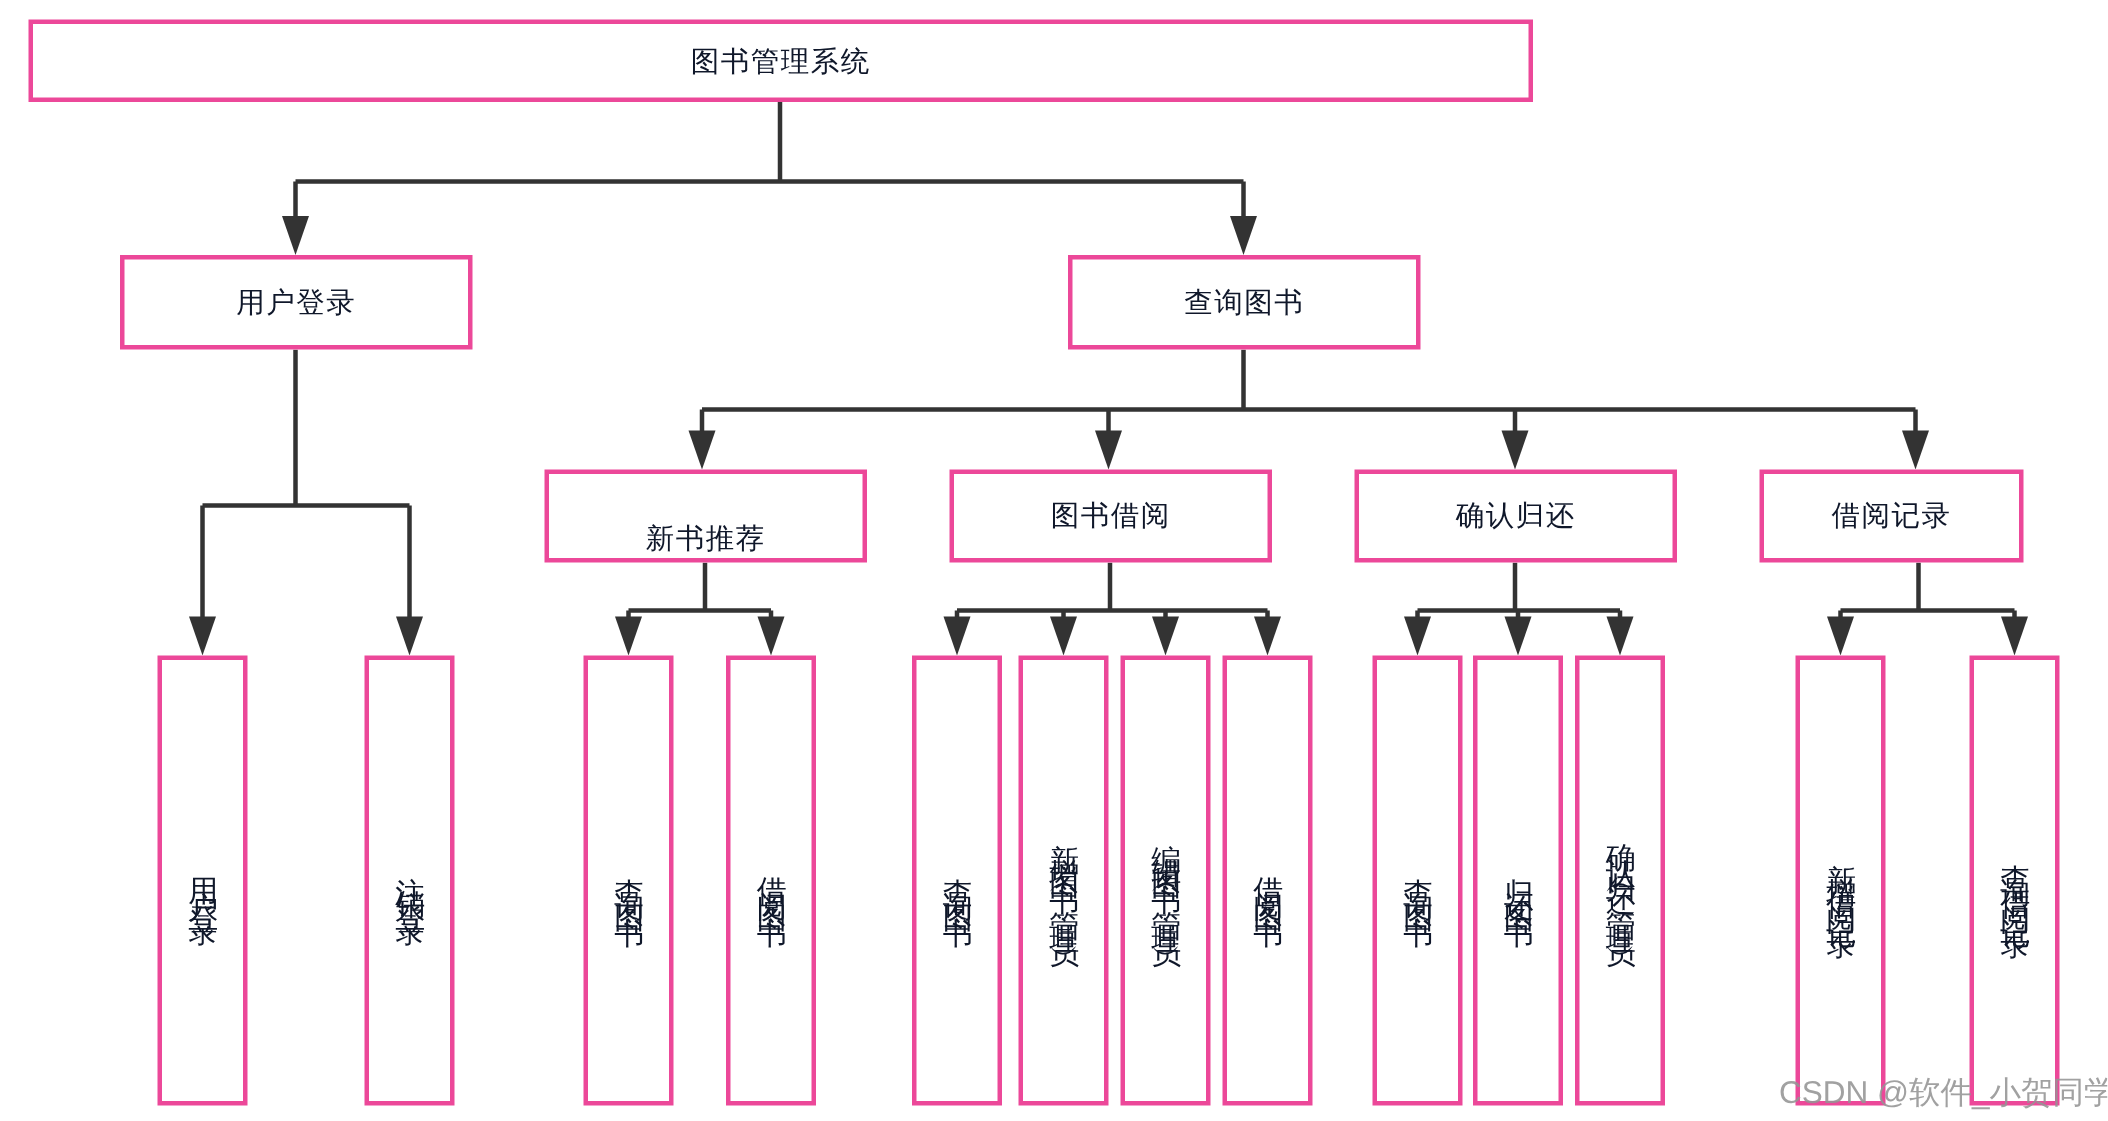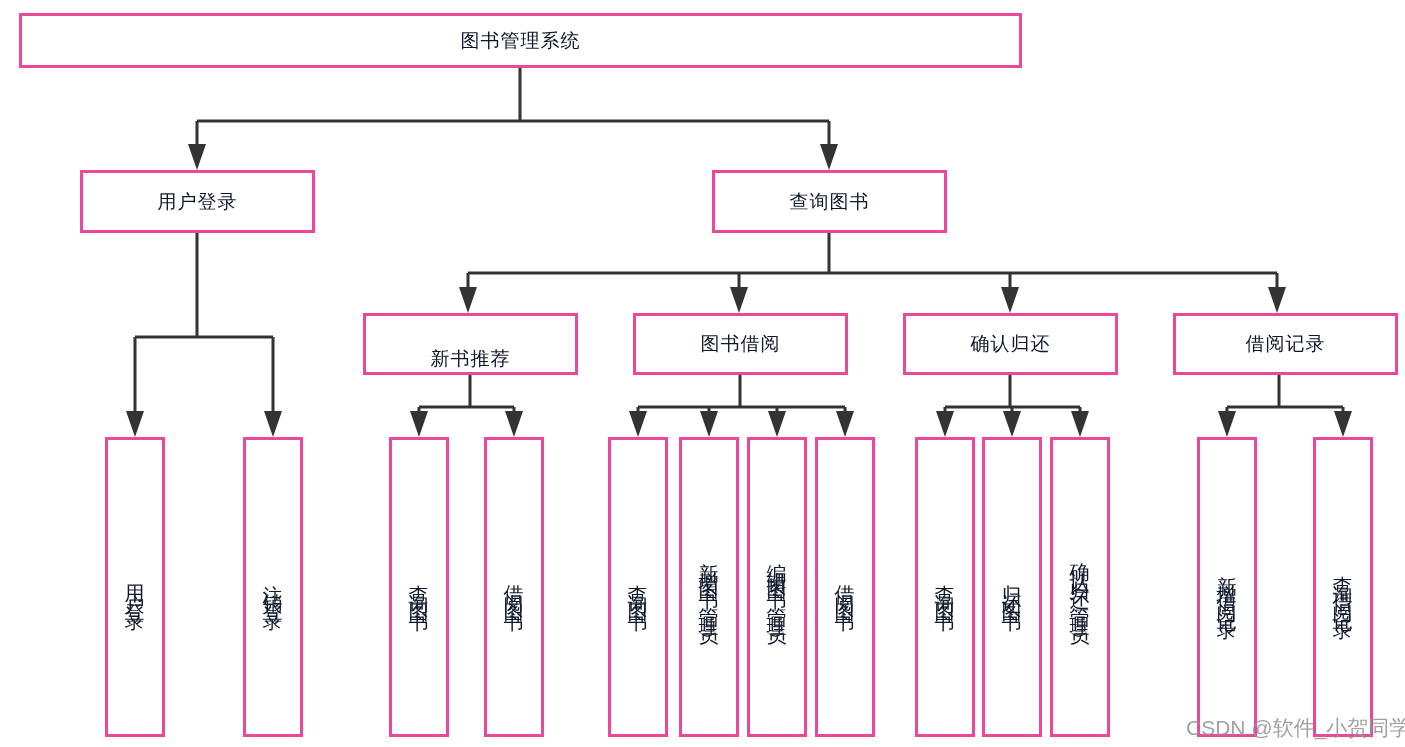--- a/index.html
+++ b/index.html
@@ -43,21 +43,21 @@
   }
   
   .n-root   { left: 19px;   top: 13px;  width: 1003px; height: 55px; }
   
   .n-l2a    { left: 80px;   top: 170px; width: 235px;  height: 63px; }
   .n-l2b    { left: 712px;  top: 170px; width: 235px;  height: 63px; }
   
   .n-l3a    { left: 363px;  top: 313px; width: 215px;  height: 62px; align-items: flex-end; }
   .n-l3b    { left: 633px;  top: 313px; width: 215px;  height: 62px; }
   .n-l3c    { left: 903px;  top: 313px; width: 215px;  height: 62px; }
-  .n-l3d    { left: 1173px; top: 313px; width: 225px;  height: 62px; }
+  .n-l3d    { left: 1173px; top: 313px; width: 176px;  height: 62px; }
   
   .leaf     { top: 437px; width: 60px; height: 300px; }
   .x-105  { left: 105px; }  .x-243  { left: 243px; }
   .x-389  { left: 389px; }  .x-484  { left: 484px; }
   .x-608  { left: 608px; }  .x-679  { left: 679px; }
   .x-747  { left: 747px; }  .x-815  { left: 815px; }
   .x-915  { left: 915px; }  .x-982  { left: 982px; }
   .x-1050 { left: 1050px; }
   .x-1197 { left: 1197px; } .x-1313 { left: 1313px; }
 

